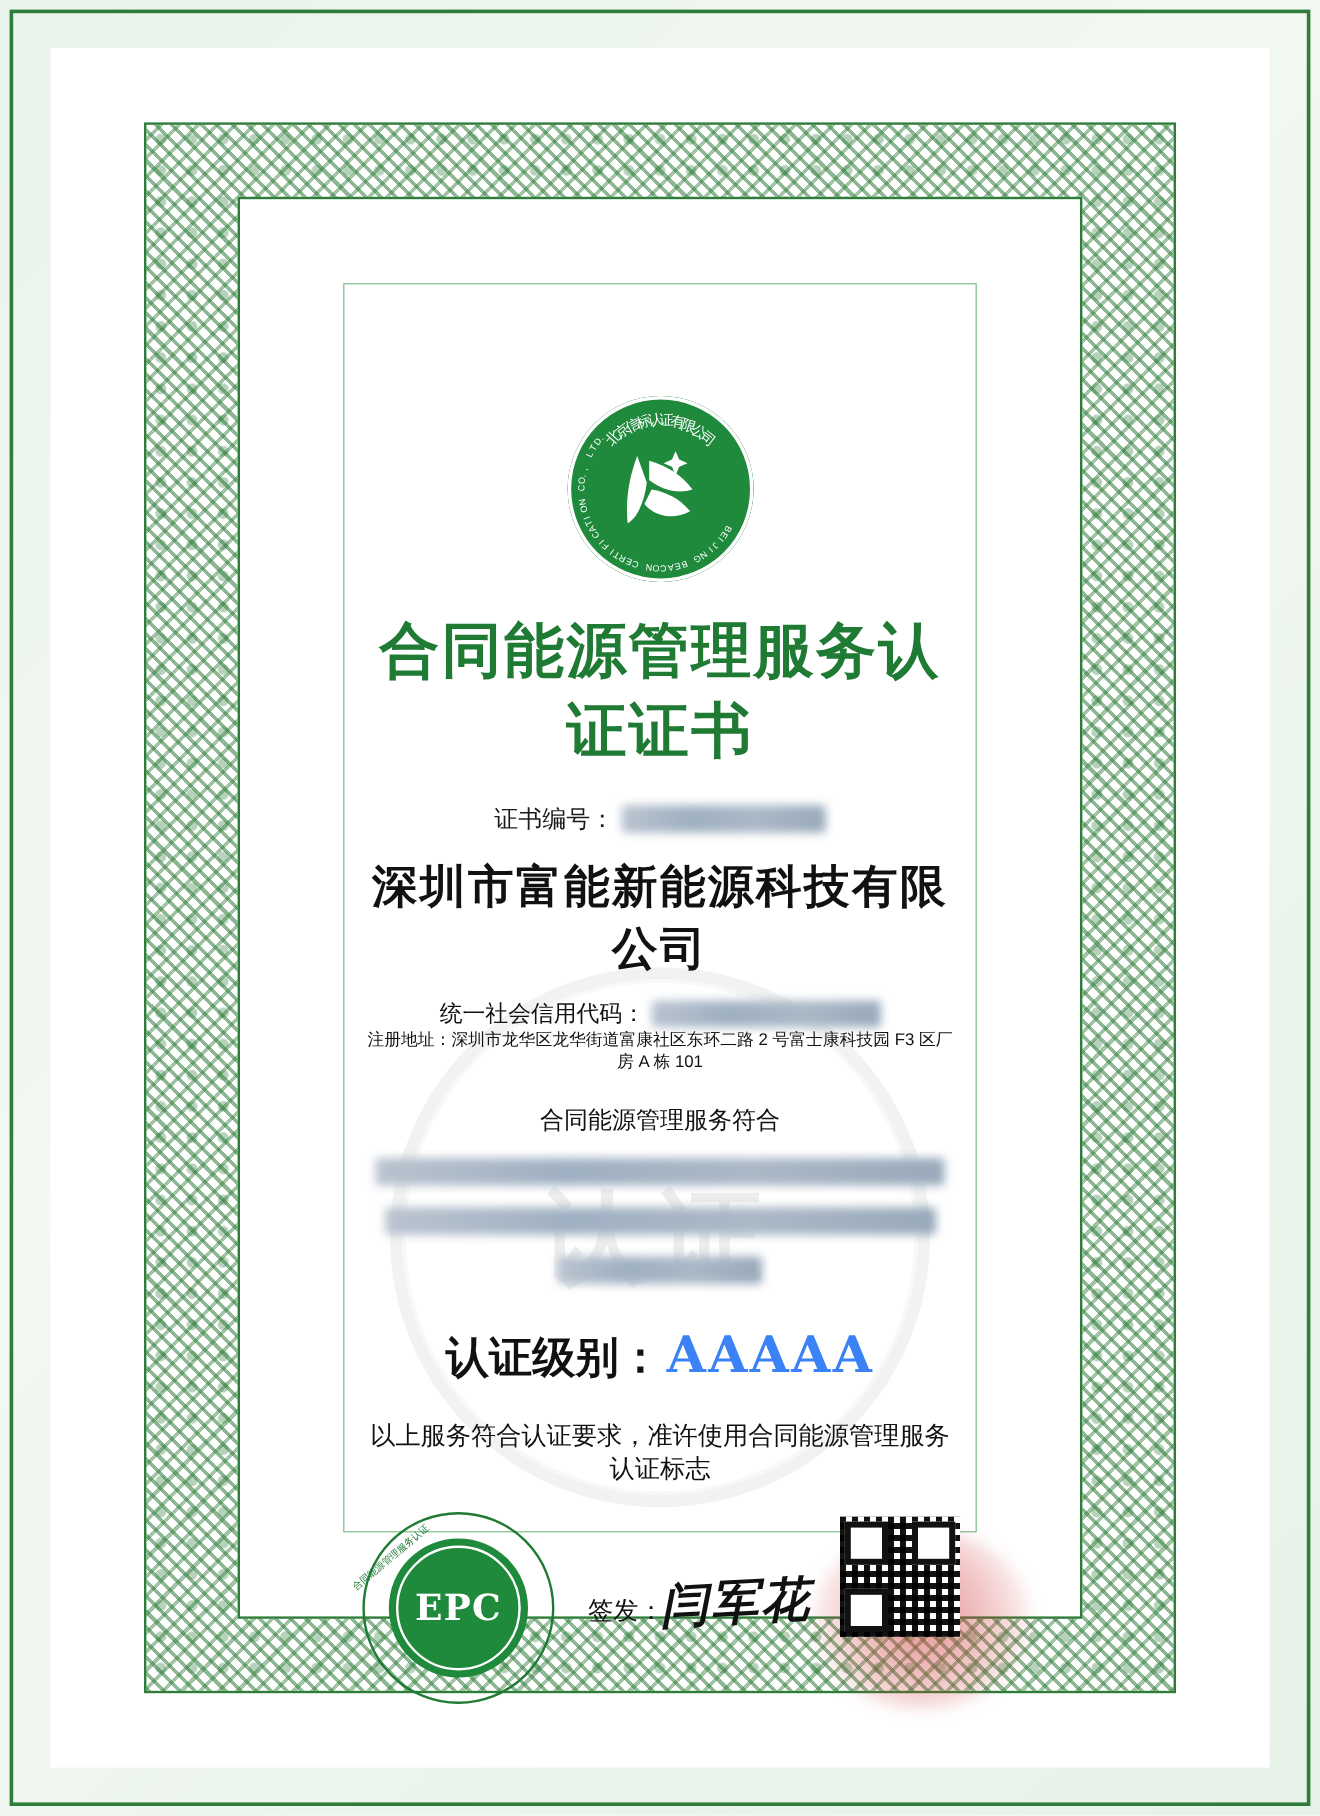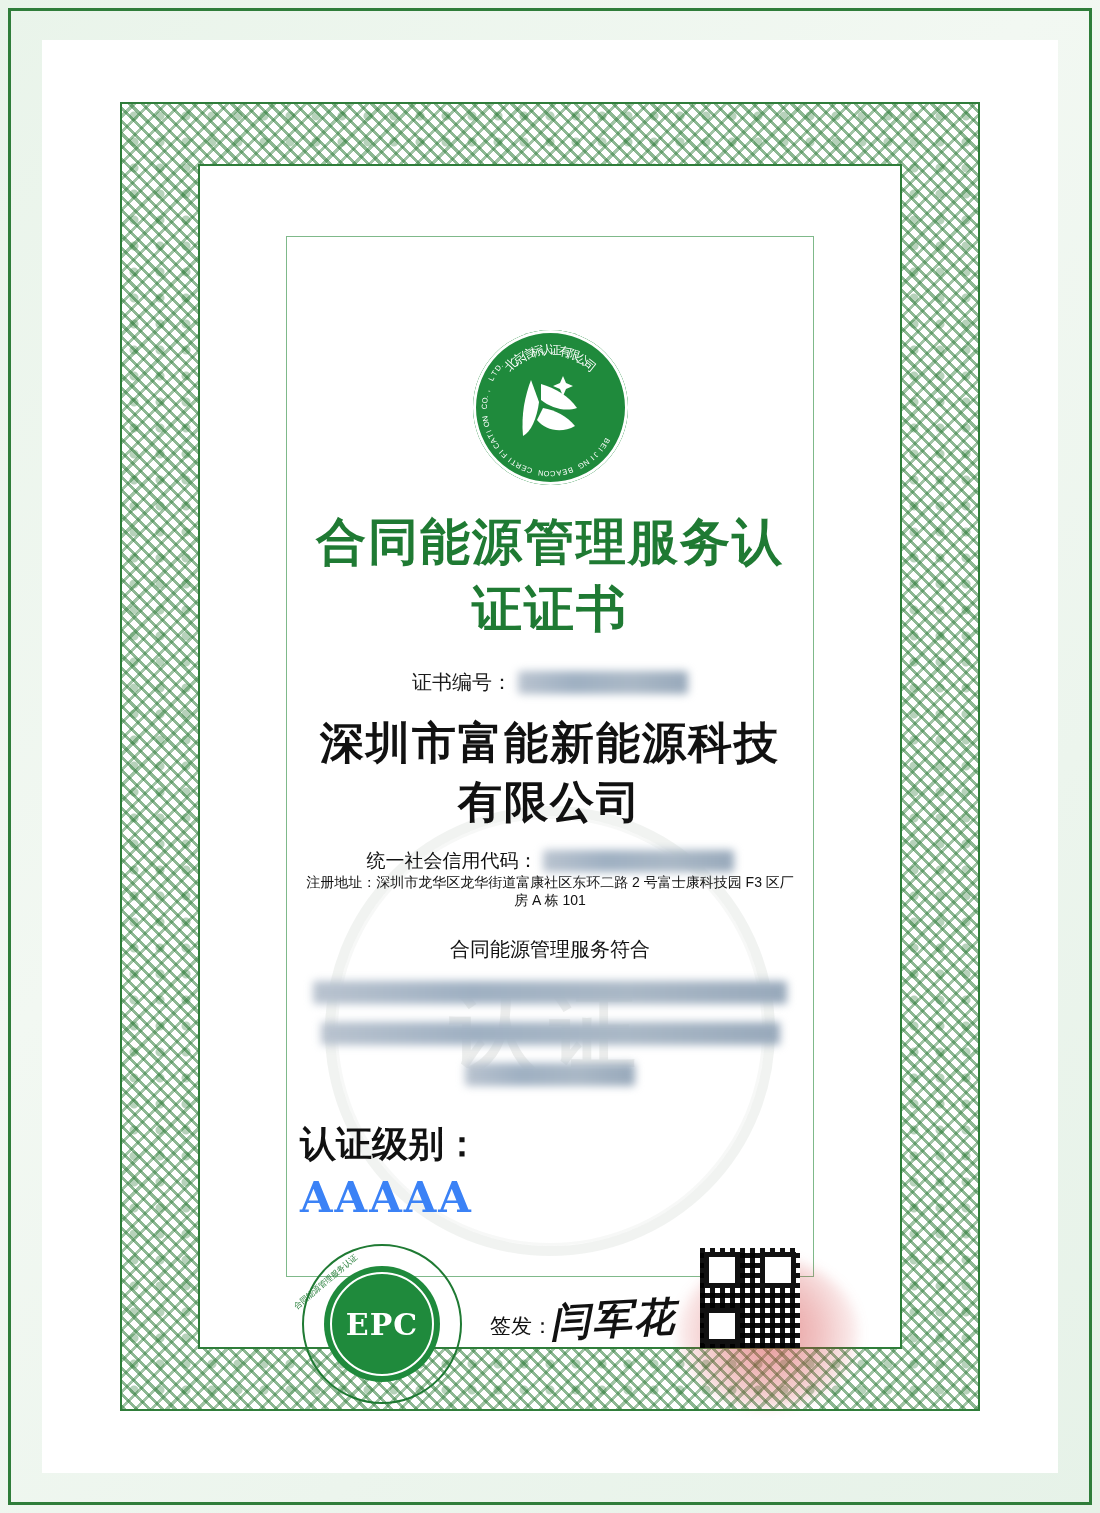--- a/index.html
+++ b/index.html
@@ -105,30 +105,30 @@
     display:inline-block;
     background:linear-gradient(90deg,#b9c3cf,#9fb0c2,#aab8c6,#98a9bb);
     color:transparent;
     filter:blur(4px);
     border-radius:3px;
     user-select:none;
   }
   .zizhengming{margin-top:22px;font-size:21px;}
   .company{
     margin-top:18px;
-    font-size:44px;font-weight:bold;letter-spacing:2px;color:#111;
+    font-size:38px;font-weight:bold;letter-spacing:2px;color:#111;
   }
   .uscc{margin-top:16px;font-size:19px;display:flex;justify-content:center;align-items:center;gap:6px;}
   .addr{font-size:14px;}
   .scope-title{margin-top:26px;font-size:20px;}
   .scope-blur{margin-top:18px;display:flex;flex-direction:column;align-items:center;gap:18px;}
   .level{
     margin-top:34px;
     font-size:36px;font-weight:bold;
-    display:flex;justify-content:center;align-items:baseline;gap:4px;flex-direction:column;
+    display:flex;justify-content:center;align-items:baseline;gap:4px;
   }
   .level .lvl-label{color:#111;}
   .level .lvl-value{color:#3b82f6;font-size:42px;letter-spacing:2px;font-family:"DejaVu Serif","Liberation Serif",serif;}
   .statement{margin-top:26px;font-size:21px;}
   
   .sign-area{
     margin-top:18px;height:180px;position:relative;
   }
   .epc-mark{
     position:absolute;left:2px;top:4px;width:160px;height:160px;
@@ -275,20 +275,21 @@
             <span class="blur" style="font-size:17px;">GB/T 24915-2019《合同能源管理技术通则》等标准要求，认证</span>
             <span class="blur" style="font-size:17px;">服务范围：节能技术服务、能源管理服务、合同能源管理服务</span>
             <span class="blur" style="font-size:17px;">（详见附件）认证要求</span>
           </div>
 
           <div class="level">
             <span class="lvl-label">认证级别：</span>
             <span class="lvl-value">AAAAA</span>
           </div>
 
+          <div class="statement">以上服务符合认证要求，准许使用合同能源管理服务认证标志</div>
 
           <div class="sign-area">
 
             <div class="epc-mark">
               <div class="epc-outer"></div>
               <div class="epc-ring-label">
                 <span style="transform:rotate(-40deg) translate(-56px,-74px);">合同能源管理服务认证</span>
 
               </div>
               <div class="epc-circle">

